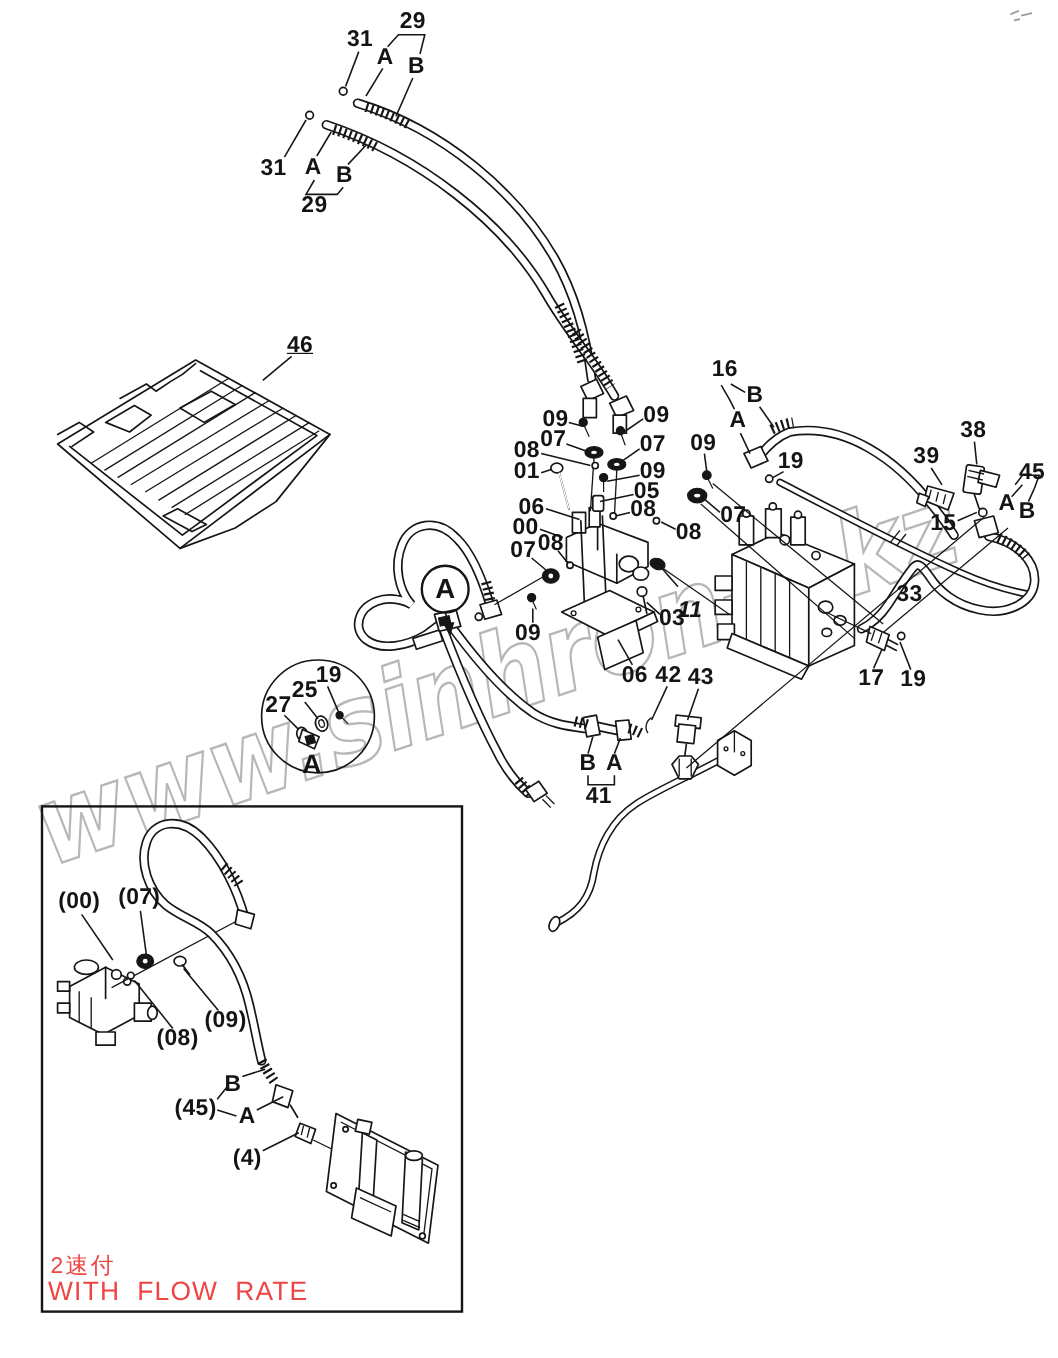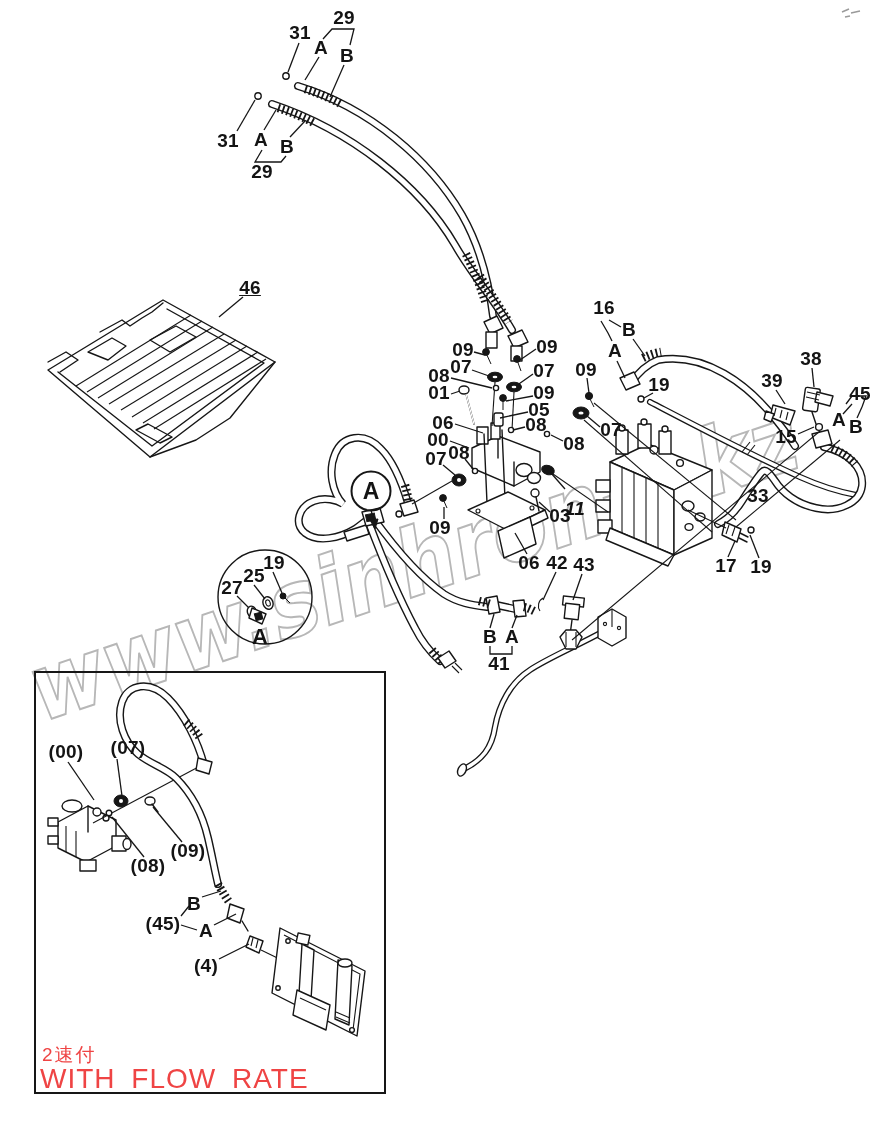--- a/index.html
+++ b/index.html
@@ -7,21 +7,21 @@
          font-family:"Liberation Sans", sans-serif;}
   .stage svg{position:absolute;left:0;top:0;}
   .labels{position:absolute;left:0;top:0;width:882px;height:1132px;pointer-events:none;}
   .callout{position:absolute;transform:translate(-50%,-50%);font:bold 19px "Liberation Sans",sans-serif;
            color:#141414;white-space:nowrap;letter-spacing:0.3px;}
   .circle-marker{position:absolute;width:37px;height:37px;border:2.4px solid #161616;border-radius:50%;
            transform:translate(-50%,-50%);display:flex;align-items:center;justify-content:center;
            font:bold 23px "Liberation Sans",sans-serif;color:#141414;background:transparent;}
   .cap{position:absolute;font-weight:normal;color:#ef4444;text-align:right;}
   .cap-jp{left:42px;top:1042px;font-size:19px;letter-spacing:2px;}
-  .cap-en{left:40px;top:1063px;font-size:28px;letter-spacing:1px;word-spacing:7px;}
+  .cap-en{left:40px;top:1063px;font-size:22px;letter-spacing:1px;word-spacing:7px;}
   
   .ln{stroke:#161616;stroke-width:1.4;fill:none;stroke-linecap:round;stroke-linejoin:round;}
   .lnt{stroke:#161616;stroke-width:1.1;fill:none;}
   .ld{stroke:#161616;stroke-width:1.3;fill:none;}
   .al{stroke:#161616;stroke-width:1.05;fill:none;}
   .pt{fill:#ffffff;stroke:#161616;stroke-width:1.4;stroke-linejoin:round;}
   .bk{fill:#161616;stroke:#161616;stroke-width:1;}
   .tO{stroke:#161616;stroke-width:8;fill:none;stroke-linecap:round;}
   .tI{stroke:#ffffff;stroke-width:5.2;fill:none;stroke-linecap:round;}
   .pO{stroke:#161616;stroke-width:6.2;fill:none;stroke-linecap:round;}
@@ -430,21 +430,21 @@
       <div class="callout" style="left: 557px; top: 563px;">42</div>
       <div class="callout" style="left: 584px; top: 565px;">43</div>
       <div class="callout" style="left: 490px; top: 637px;">B</div>
       <div class="callout" style="left: 512px; top: 637px;">A</div>
       <div class="callout" style="left: 499px; top: 664px;">41</div>
       <div class="callout" style="left: 274px; top: 563px;">19</div>
       <div class="callout" style="left: 254px; top: 576px;">25</div>
       <div class="callout" style="left: 232px; top: 588px;">27</div>
       <div class="callout" style="left: 260px; top: 637px; font-size: 22px;">A</div>
       <div class="callout" style="left: 66px; top: 752px;">(00)</div>
-      <div class="callout" style="left: 116px; top: 748px; margin-left: 12px;">(07)</div>
+      <div class="callout" style="left: 116px; top: 748px;">(07)</div>
       <div class="callout" style="left: 148px; top: 866px;">(08)</div>
       <div class="callout" style="left: 188px; top: 851px;">(09)</div>
       <div class="callout" style="left: 194px; top: 904px;">B</div>
       <div class="callout" style="left: 163px; top: 924px;">(45)</div>
       <div class="callout" style="left: 206px; top: 931px;">A</div>
       <div class="callout" style="left: 206px; top: 966px;">(4)</div>
     </div>
 
 </div>
 

